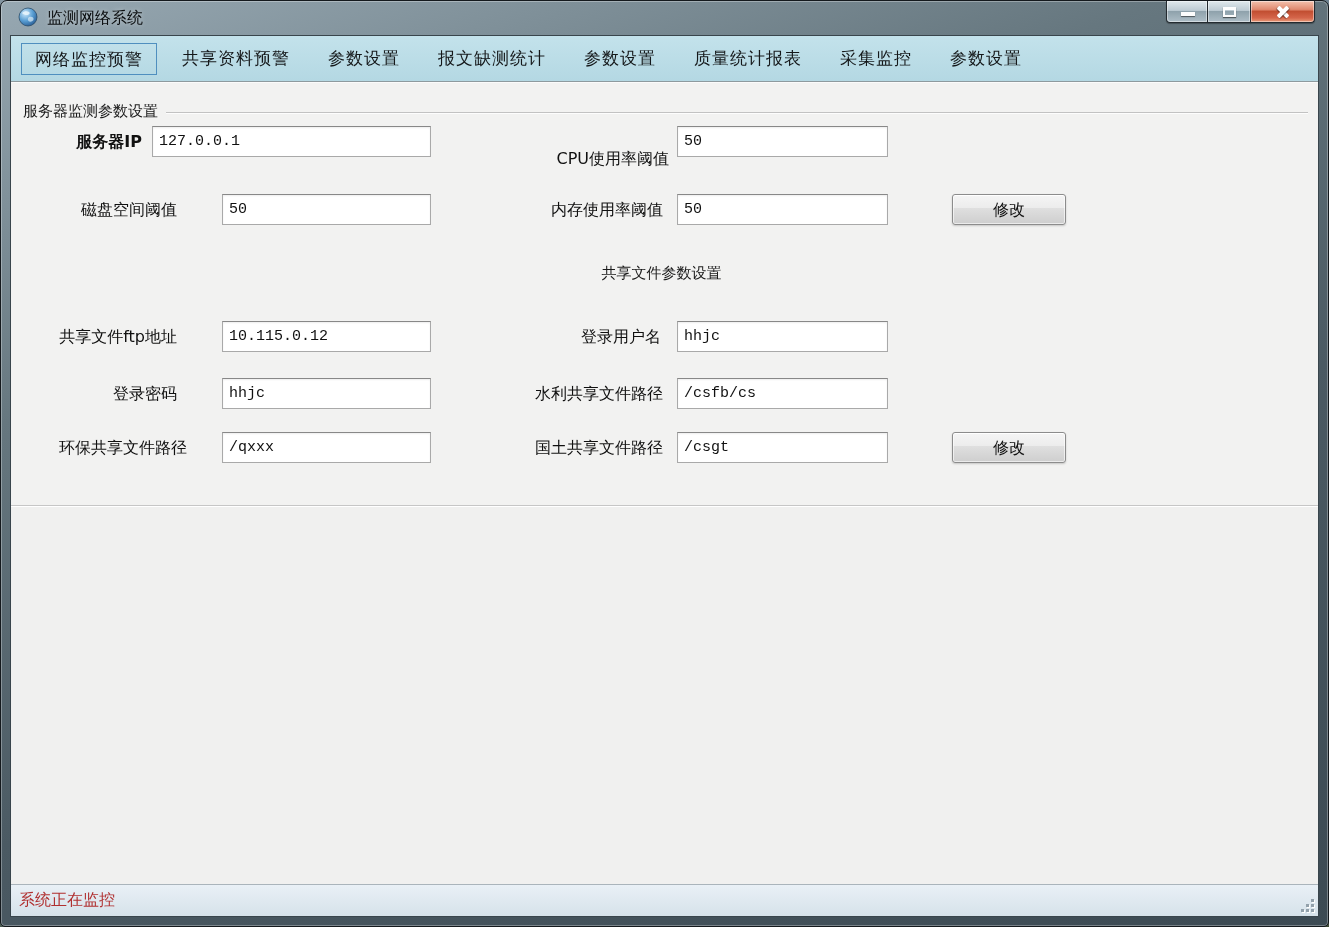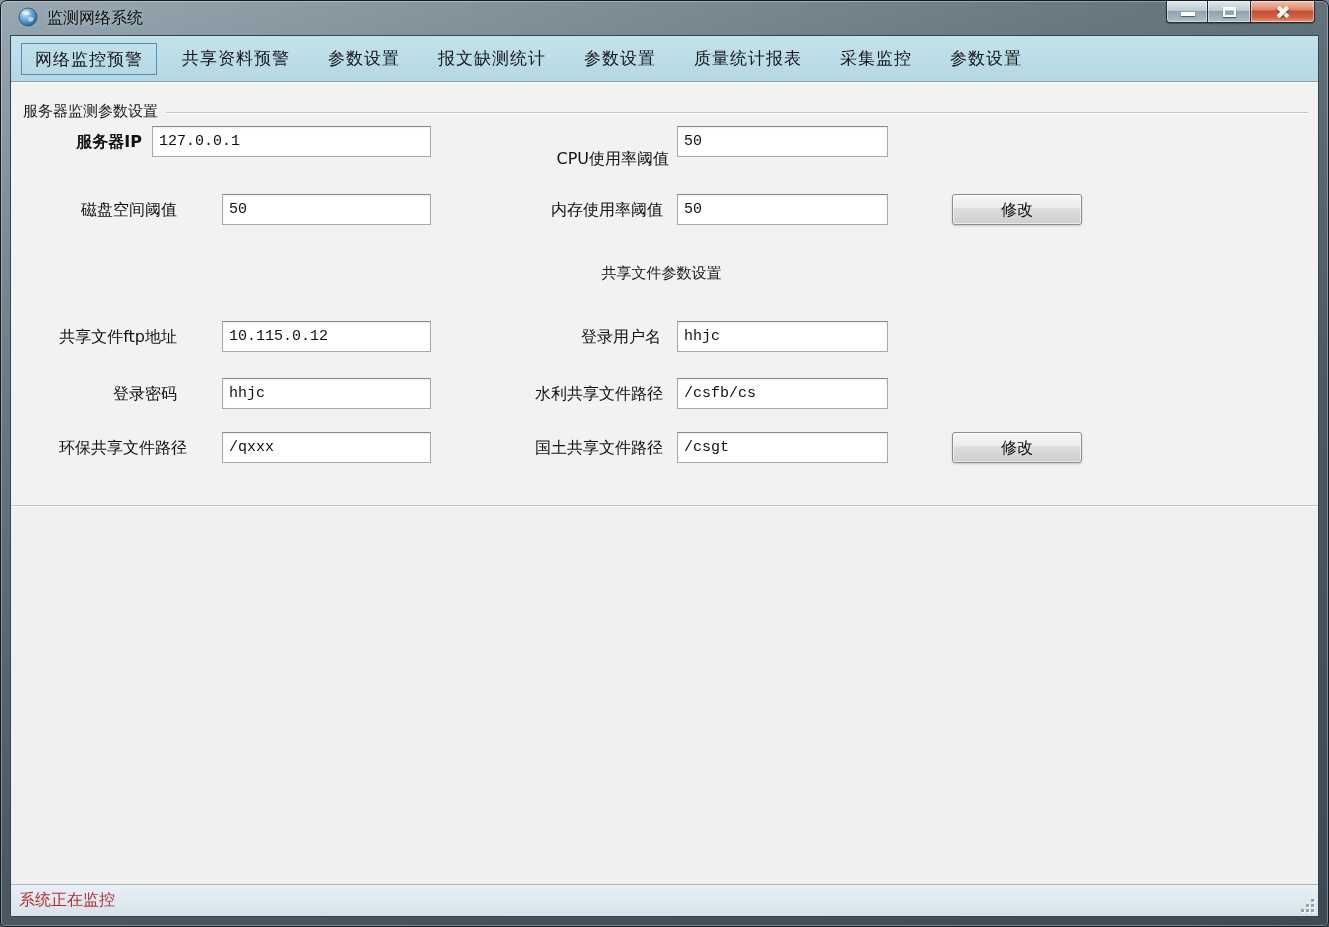--- a/index.html
+++ b/index.html
@@ -89,21 +89,21 @@
     position:absolute; height:31px; line-height:31px;
     font-size:16px; color:#101010; text-align:right; white-space:nowrap;
   }
   .fi {
     position:absolute; height:31px; border:1px solid #a9a9a9; border-top-color:#888;
     background:#ffffff; font-family:"Liberation Mono", monospace;
     font-size:15px; color:#101010; padding:0 6px;
     box-shadow:inset 0 1px 2px rgba(0,0,0,0.07);
   }
   .btn {
-    position:absolute; width:130px; height:31px;
+    position:absolute; width:114px; height:31px;
     border:1px solid #8c8c8c; border-radius:3px;
     background:linear-gradient(#f5f5f5 0%,#ececec 45%,#dfdfdf 46%,#cecece 100%);
     box-shadow:inset 0 1px 0 #ffffff, inset 0 0 0 1px rgba(255,255,255,0.6), 0 1px 2px rgba(0,0,0,0.18);
     font-size:16px; color:#111; text-align:center; line-height:29px; cursor:default;
   }
 
   
   .statusbar {
     flex:0 0 32px; position:relative;
     background:linear-gradient(#e9f0f6,#d6e2ea);

